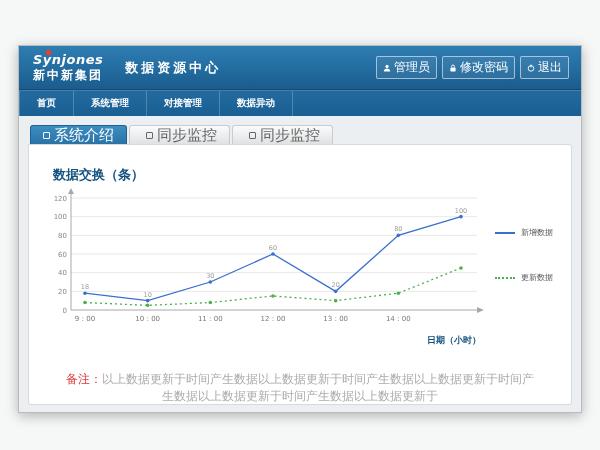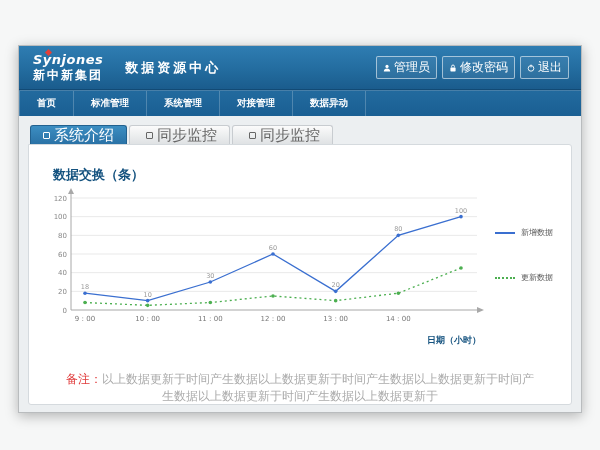--- a/index.html
+++ b/index.html
@@ -121,21 +121,20 @@
               <line x1="4" y1="0.6" x2="4" y2="3.4" stroke="#fff" stroke-width="1"></line>
             </svg>
         </span>
         <span>退出</span>
       </div>
     </div>
   </div>
 
   <div class="navbar">
     <div class="nav-item">首页</div>
-    <div class="nav-item">标准管理</div>
     <div class="nav-item">系统管理</div>
     <div class="nav-item">对接管理</div>
     <div class="nav-item">数据异动</div>
   </div>
 
   <div class="content">
 
     <div class="tabs">
       <div class="tab active">
         <span class="tab-icon"></span>

